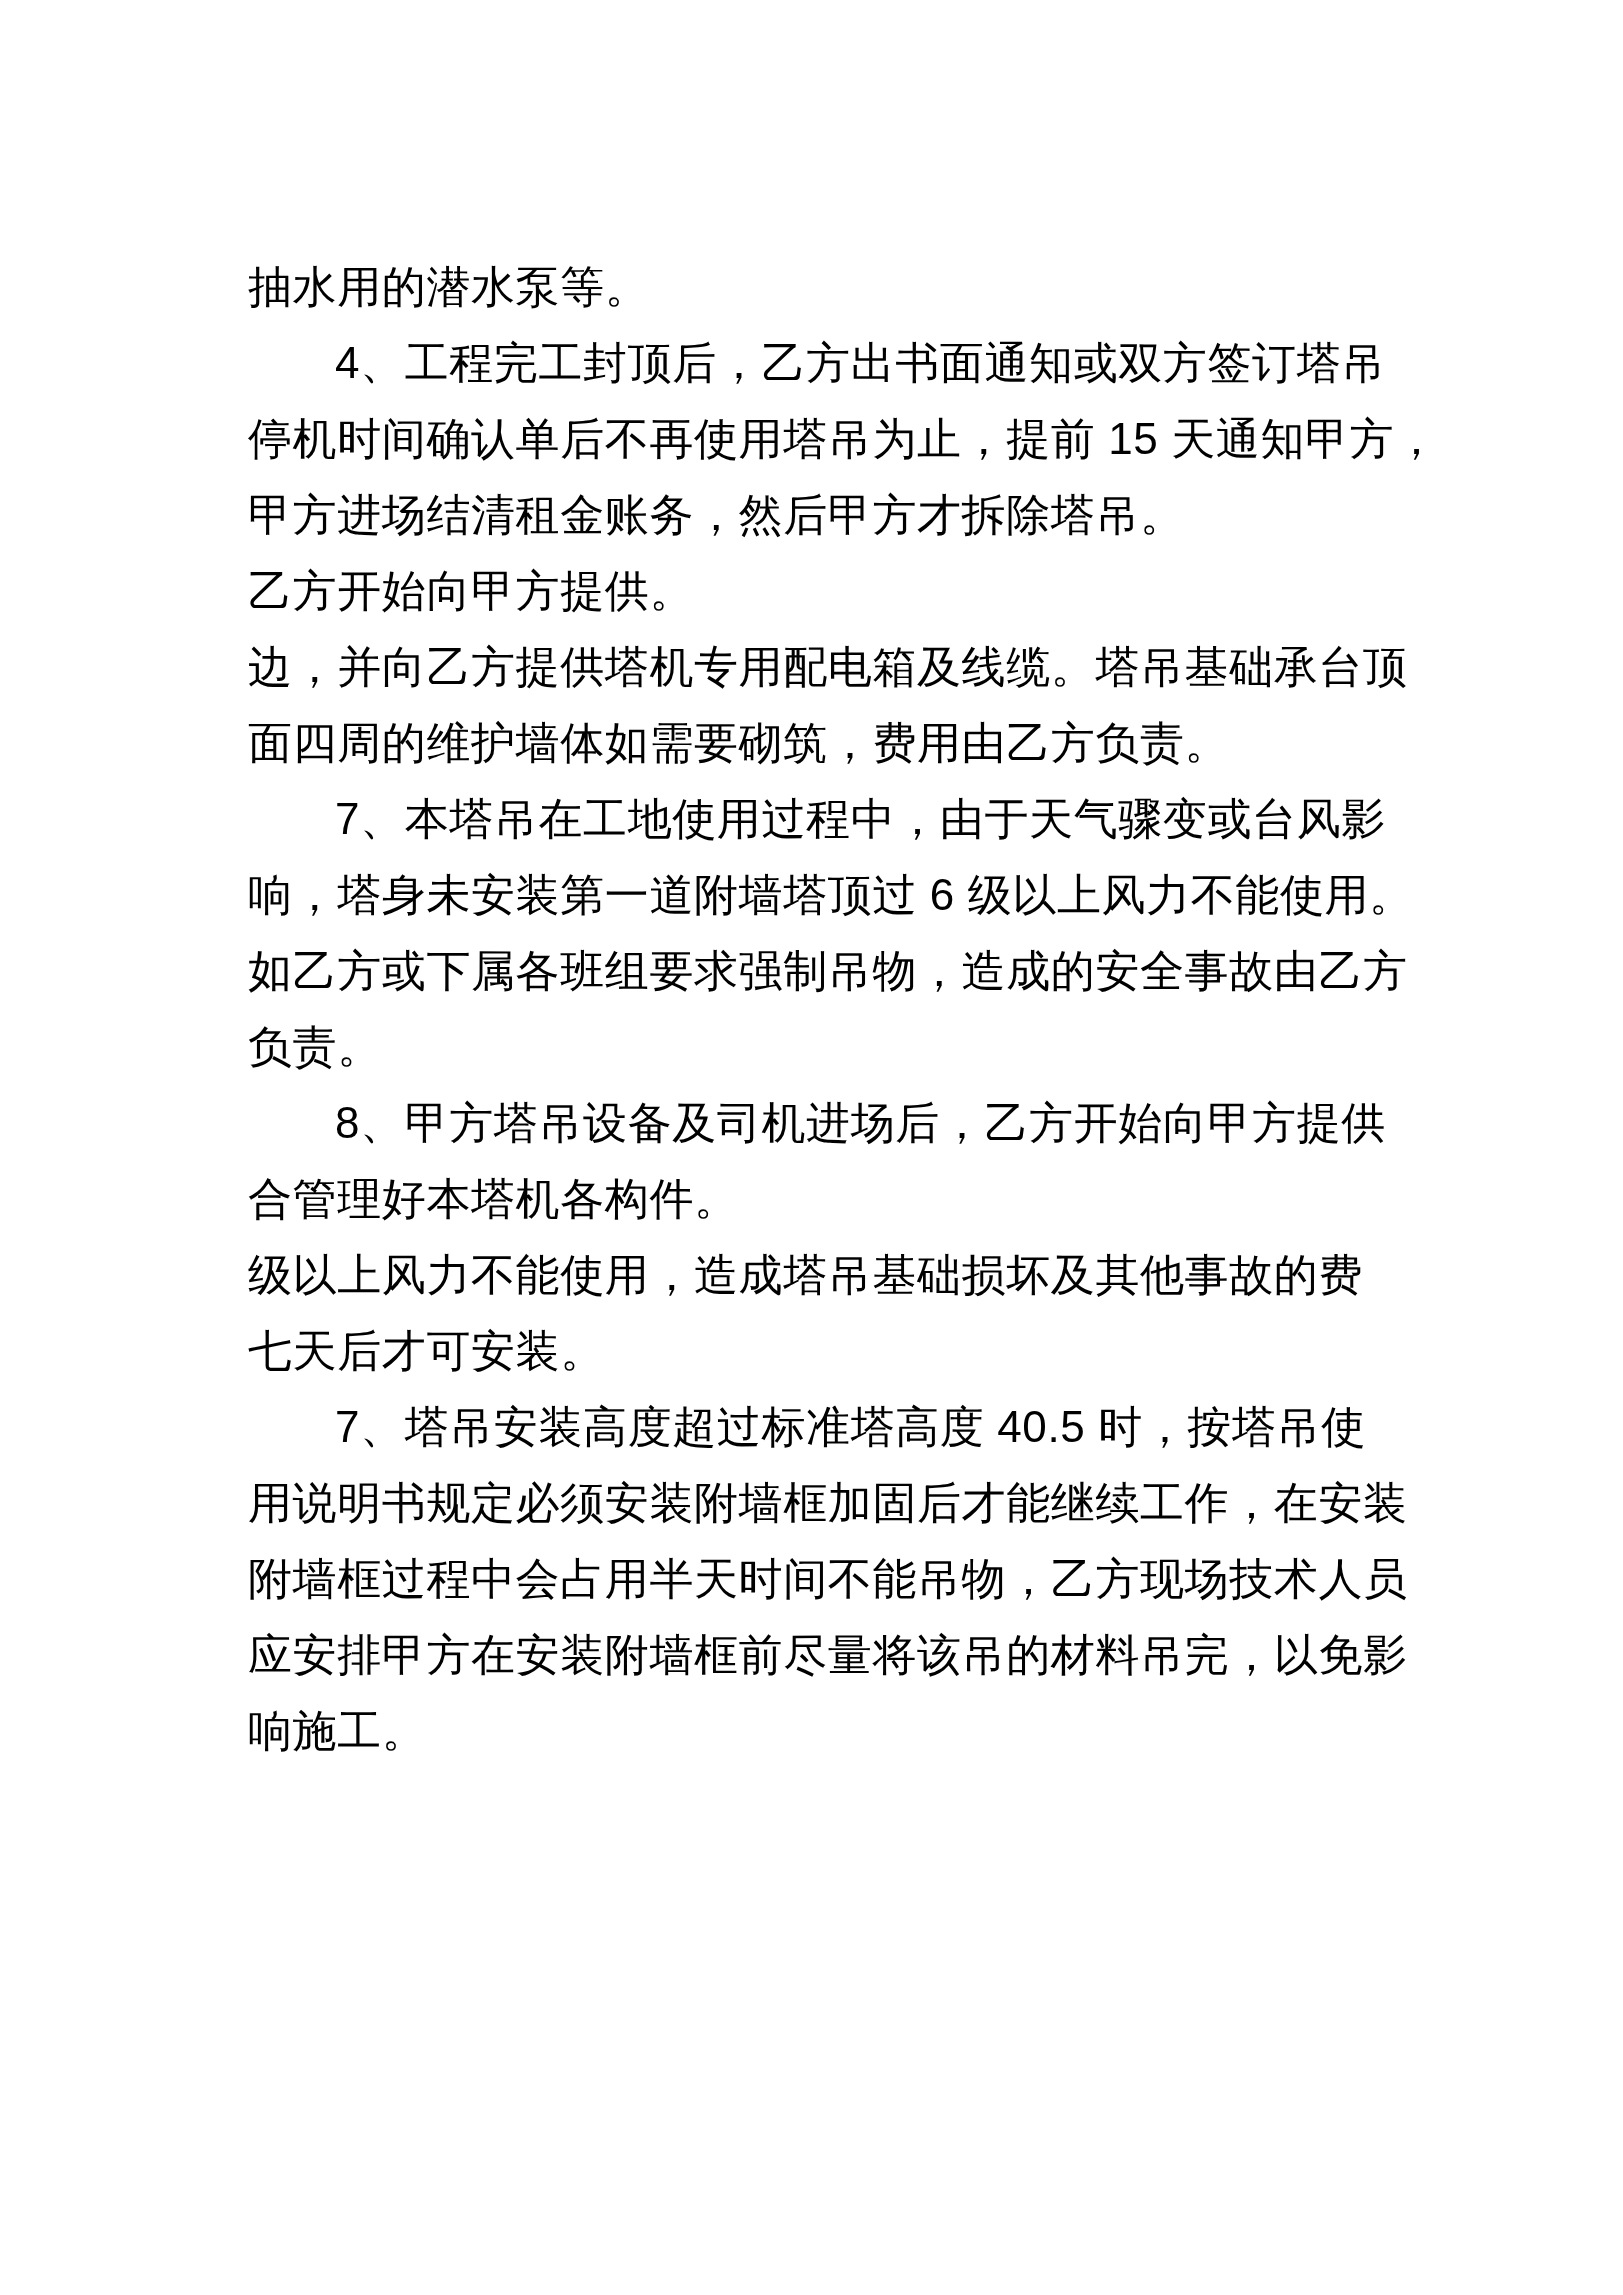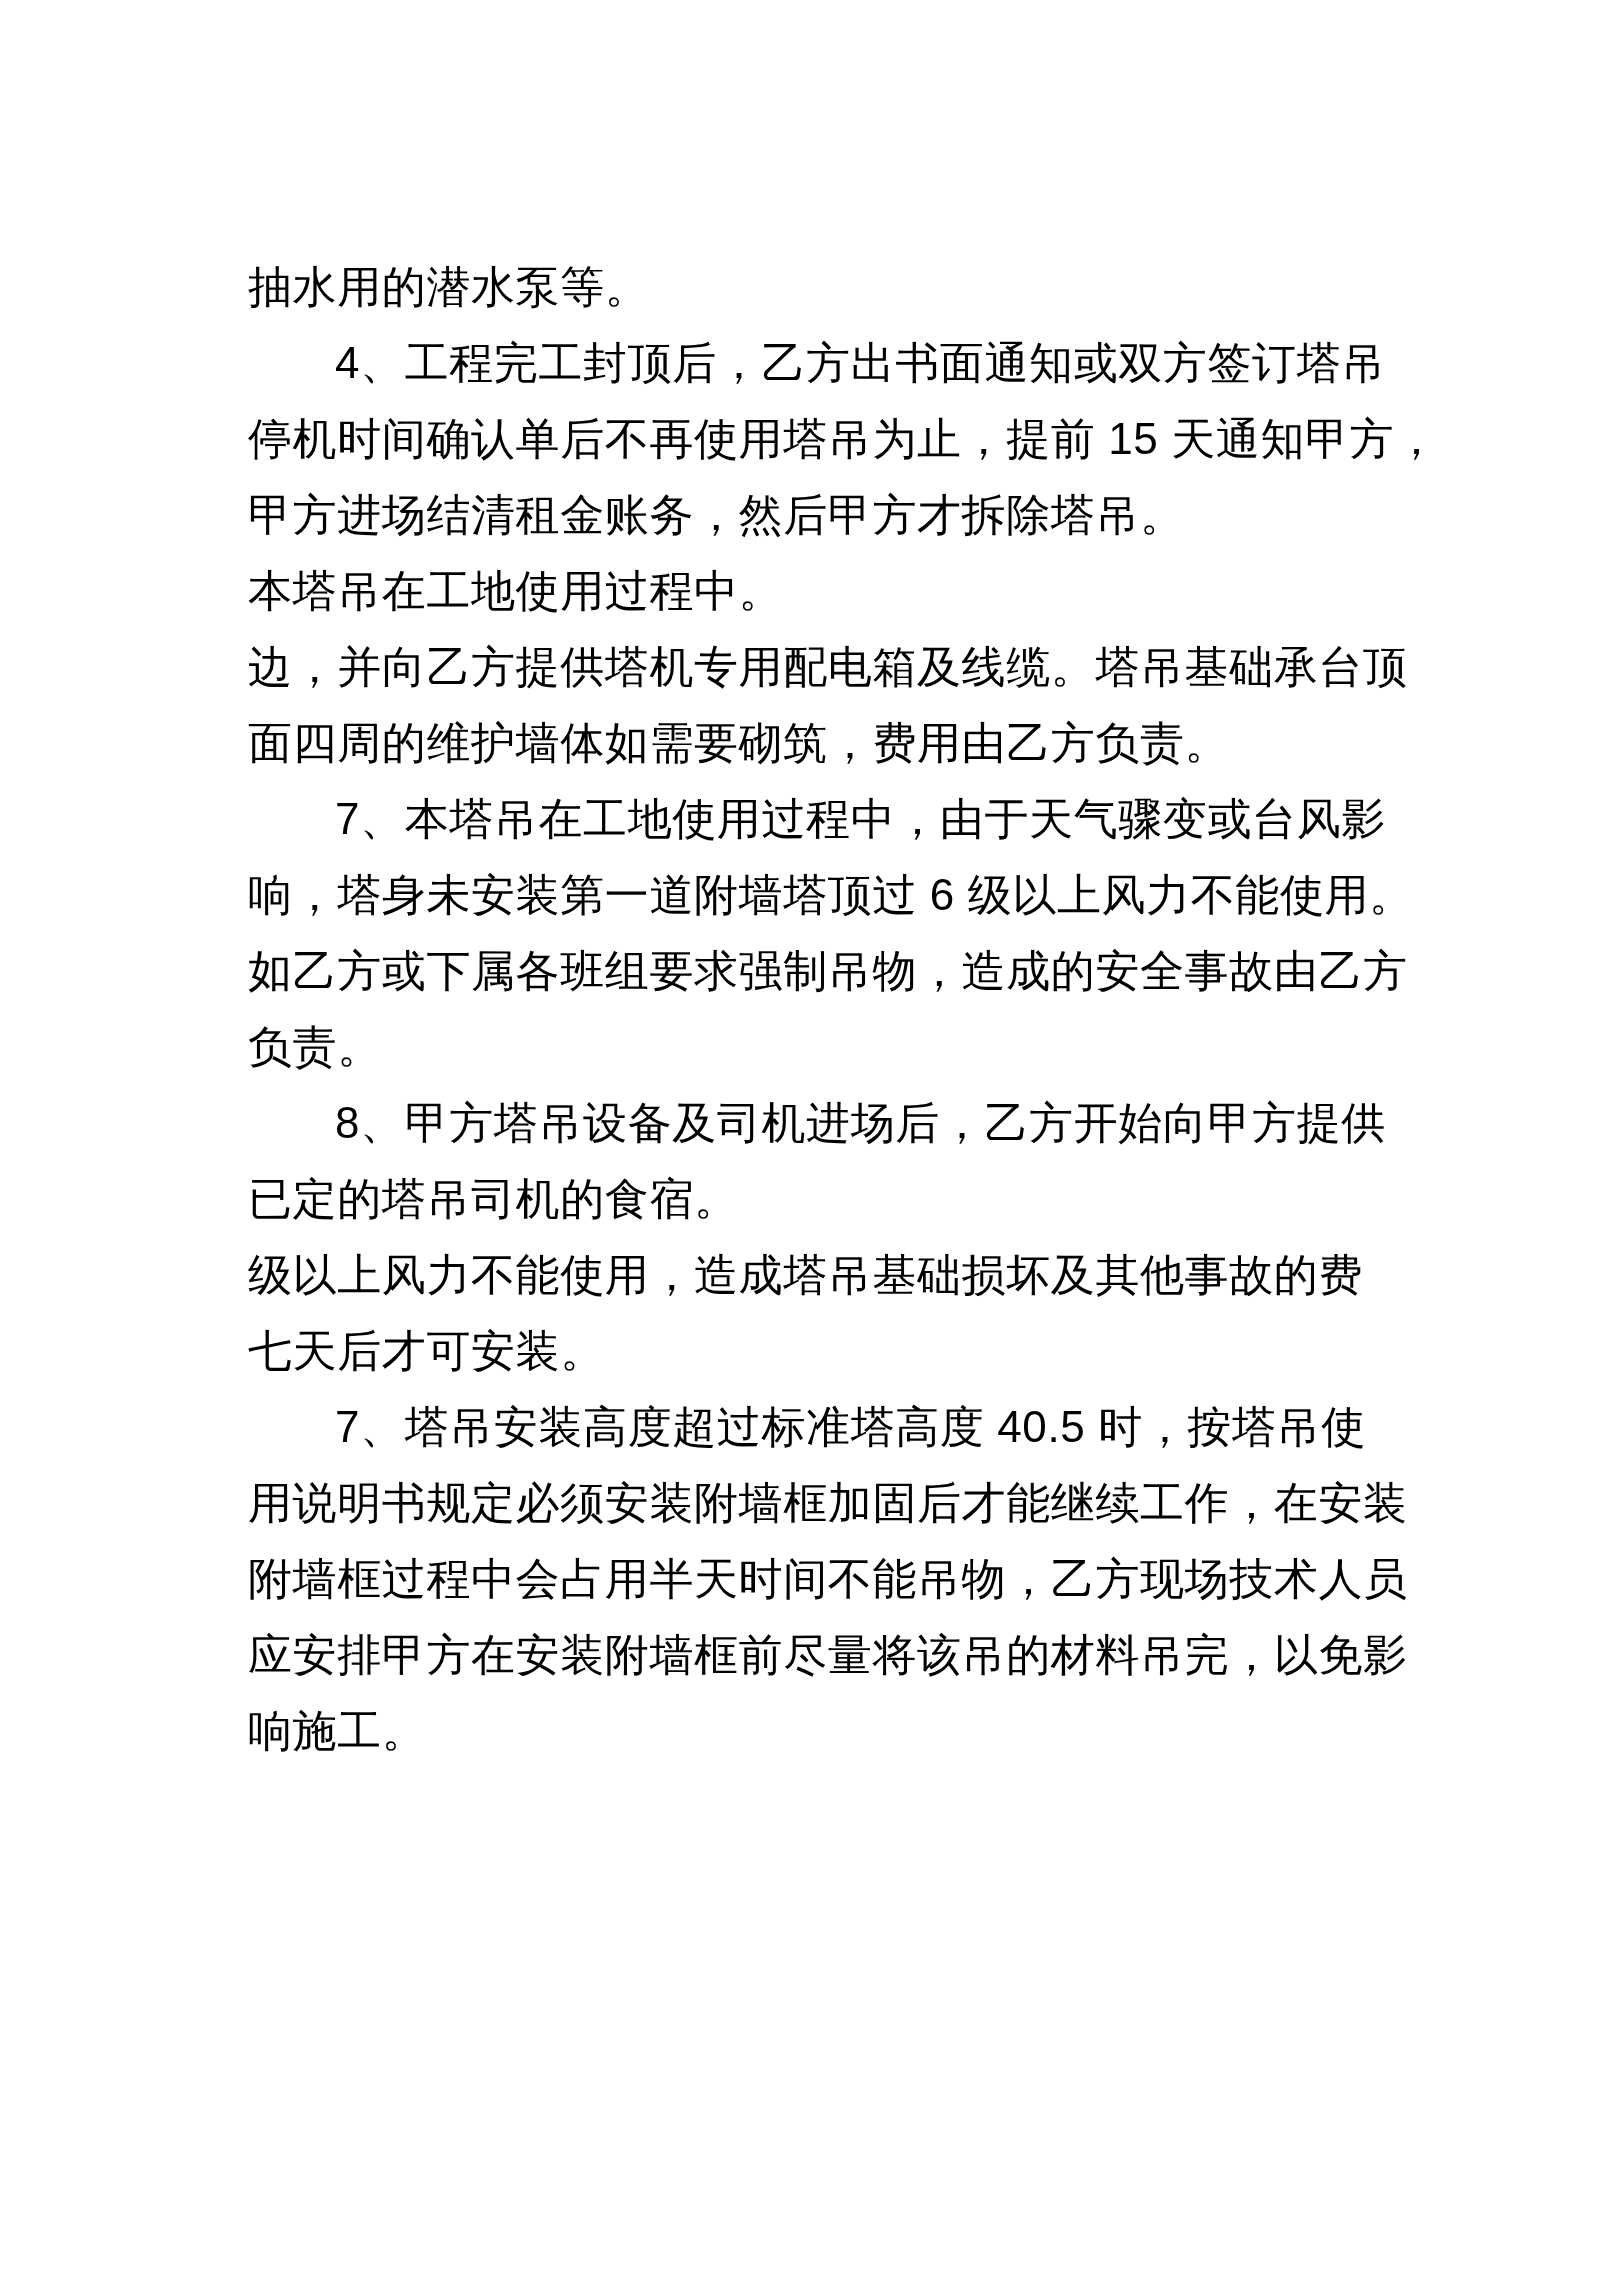--- a/index.html
+++ b/index.html
@@ -37,29 +37,29 @@
 </style>
 </head>
 <body style="background: rgb(255, 255, 255);">
 
 <div class="page" style="background: rgb(255, 255, 255);">
   <div class="doc-body" style="color: rgb(0, 0, 0);">
       <div class="line">抽水用的潜水泵等。</div>
       <div class="line indent">4、工程完工封顶后，乙方出书面通知或双方签订塔吊</div>
       <div class="line">停机时间确认单后不再使用塔吊为止，提前 15 天通知甲方，</div>
       <div class="line">甲方进场结清租金账务，然后甲方才拆除塔吊。</div>
-      <div class="line">本塔吊在工地使用过程中。</div>
+      <div class="line">乙方开始向甲方提供。</div>
       <div class="line">边，并向乙方提供塔机专用配电箱及线缆。塔吊基础承台顶</div>
       <div class="line">面四周的维护墙体如需要砌筑，费用由乙方负责。</div>
       <div class="line indent">7、本塔吊在工地使用过程中，由于天气骤变或台风影</div>
       <div class="line">响，塔身未安装第一道附墙塔顶过 6 级以上风力不能使用。</div>
       <div class="line">如乙方或下属各班组要求强制吊物，造成的安全事故由乙方</div>
       <div class="line">负责。</div>
       <div class="line indent">8、甲方塔吊设备及司机进场后，乙方开始向甲方提供</div>
-      <div class="line">已定的塔吊司机的食宿。</div>
+      <div class="line">合管理好本塔机各构件。</div>
       <div class="line">级以上风力不能使用，造成塔吊基础损坏及其他事故的费</div>
       <div class="line">七天后才可安装。</div>
       <div class="line indent">7、塔吊安装高度超过标准塔高度 40.5 时，按塔吊使</div>
       <div class="line">用说明书规定必须安装附墙框加固后才能继续工作，在安装</div>
       <div class="line">附墙框过程中会占用半天时间不能吊物，乙方现场技术人员</div>
       <div class="line">应安排甲方在安装附墙框前尽量将该吊的材料吊完，以免影</div>
       <div class="line">响施工。</div>
     </div>
 </div>
 

